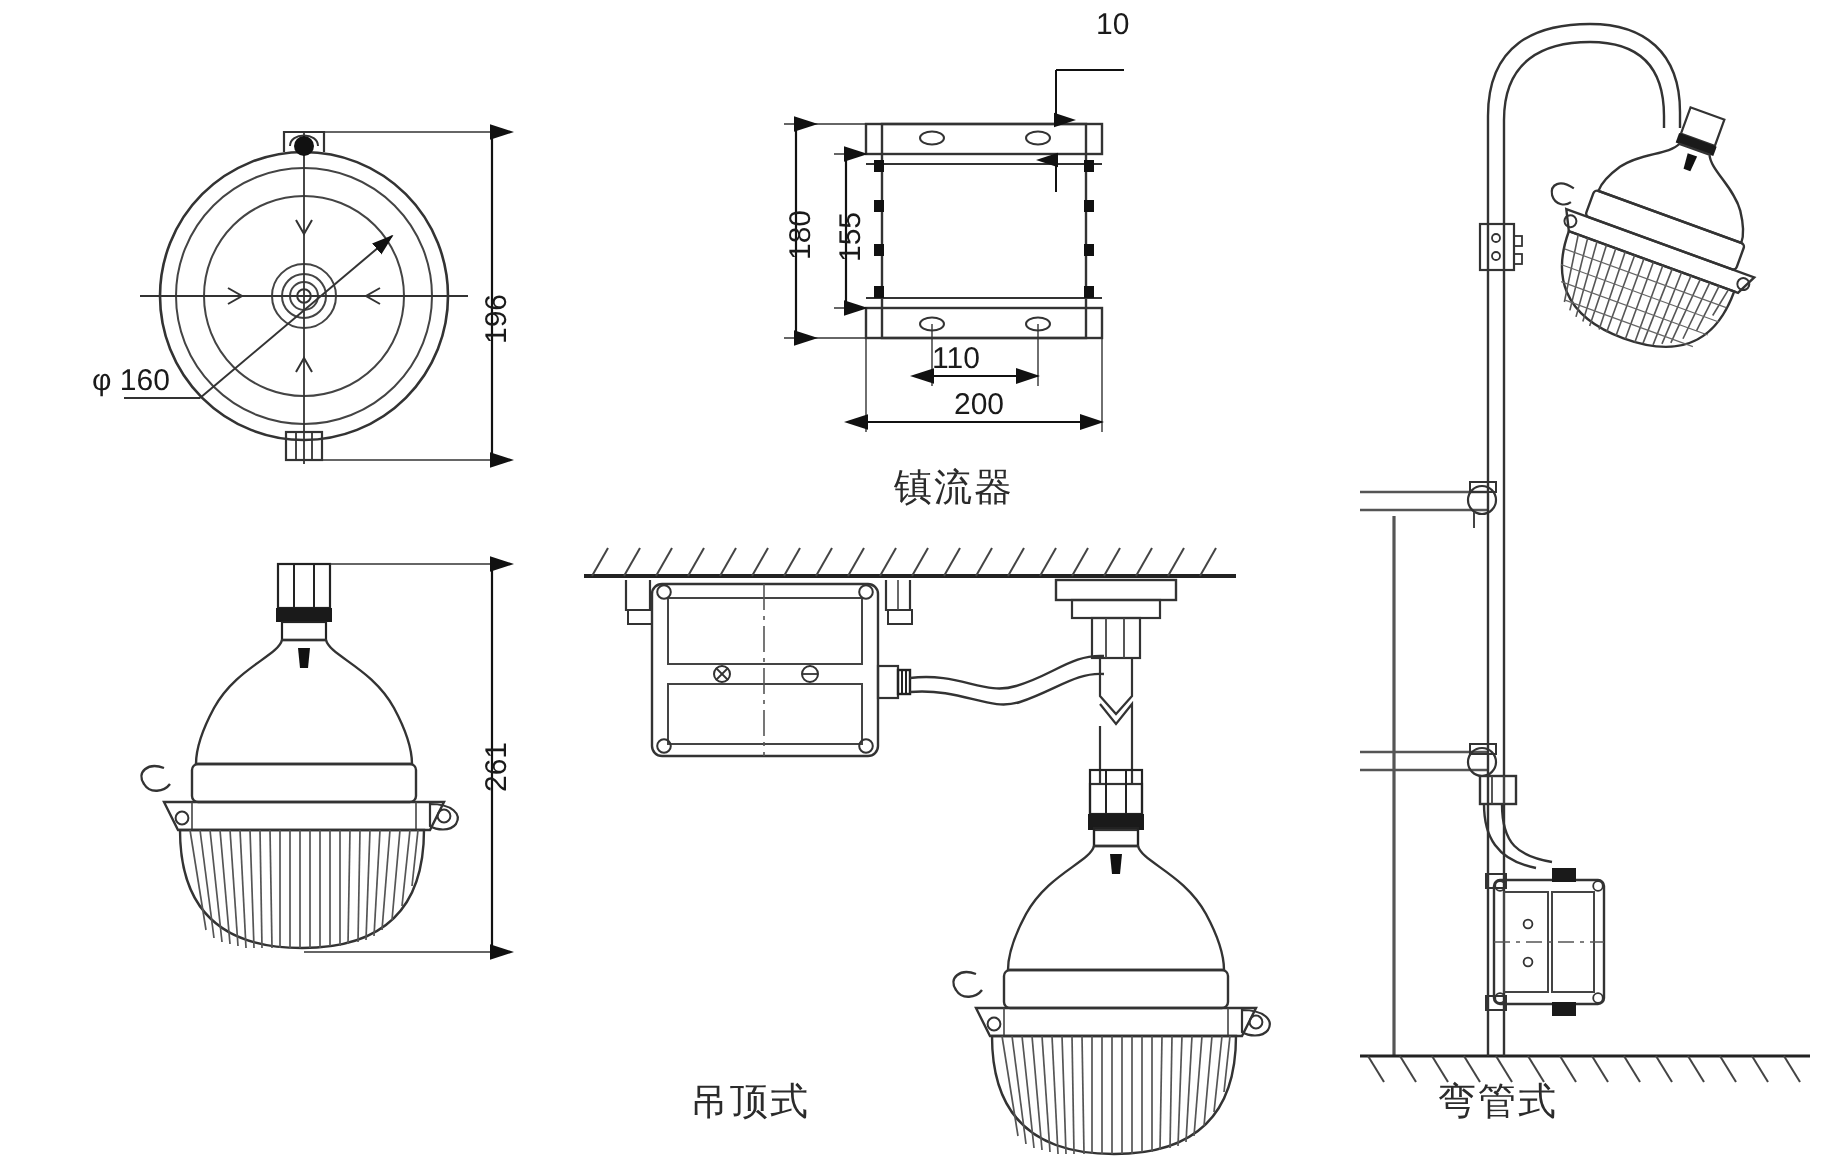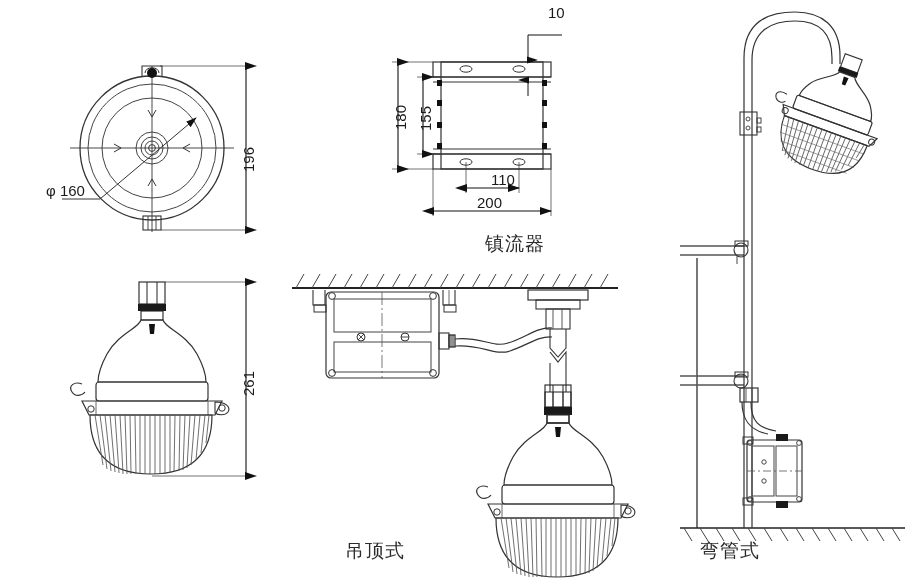--- a/index.html
+++ b/index.html
@@ -369,22 +369,22 @@
       </g>
     </g>
   </svg>
 
   <div class="dim" style="left:46px;top:182px;">φ 160</div>
   <div class="dim vert" style="left:240px;top:172px;">196</div>
 
   <div class="dim" style="left:548px;top:4px;">10</div>
   <div class="dim vert" style="left:392px;top:130px;">180</div>
   <div class="dim vert" style="left:417px;top:131px;">155</div>
-  <div class="dim" style="left:491px;top:171px;">110</div>
+  <div class="dim" style="left:466px;top:171px;">110</div>
   <div class="dim" style="left:477px;top:194px;text-align:right;">200</div>
 
   <div class="dim vert" style="left:240px;top:396px;">261</div>
 
-  <div class="cap" style="left:447px;top:231px;margin-left:38px;">镇流器</div>
+  <div class="cap" style="left:447px;top:231px;">镇流器</div>
   <div class="cap" style="left:345px;top:538px;">吊顶式</div>
-  <div class="cap" style="left:700px;top:538px;font-family:Liberation Serif, serif;">弯管式</div>
+  <div class="cap" style="left:719px;top:538px;font-family:Liberation Serif, serif;">弯管式</div>
 
 </div>
 
 </body></html>

